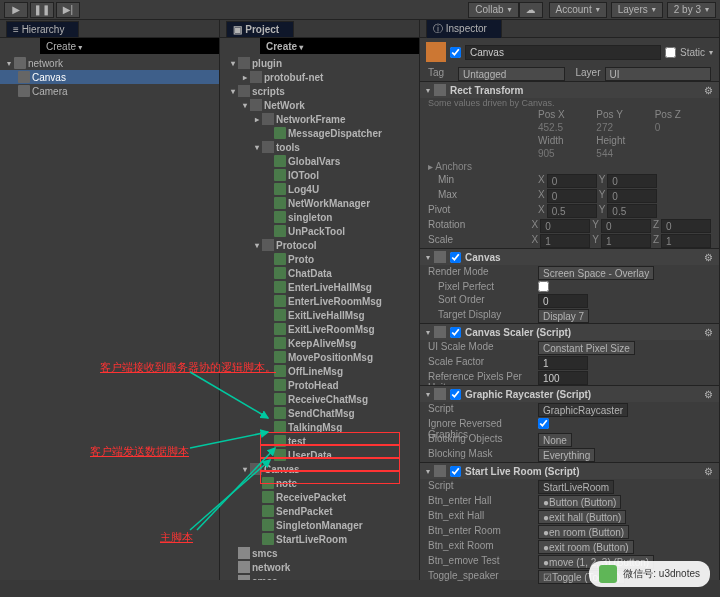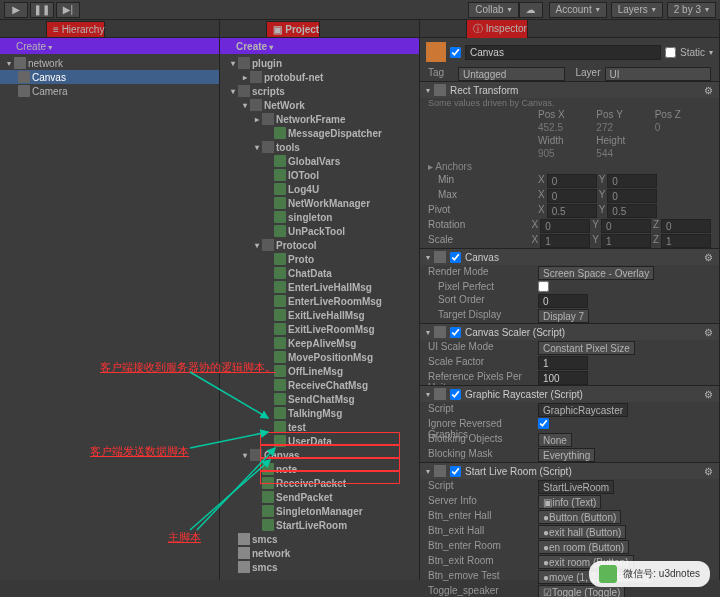--- a/index.html
+++ b/index.html
@@ -5,22 +5,22 @@
 * { margin: 0; padding: 0; box-sizing: border-box; font-family: Arial, sans-serif; font-size: 10px; }
 body { background: #383838; color: #b4b4b4; width: 720px; height: 597px; overflow: hidden; position: relative; }
 .toolbar { height: 20px; background: #3c3c3c; display: flex; align-items: center; padding: 0 4px; border-bottom: 1px solid #222; }
 .tb-btn { width: 24px; height: 16px; background: #4a4a4a; margin-right: 2px; display: flex; align-items: center; justify-content: center; cursor: pointer; border: 1px solid #222; }
 .tb-spacer { flex: 1; }
 .tb-drop { height: 16px; background: #4a4a4a; padding: 0 6px; margin-left: 4px; display: flex; align-items: center; border: 1px solid #222; cursor: pointer; }
 .tb-drop::after { content: "▾"; margin-left: 4px; font-size: 8px; }
 .main { display: flex; height: 560px; }
 .panel { display: flex; flex-direction: column; border-right: 1px solid #222; }
 .panel-tab { height: 18px; background: #383838; display: flex; align-items: center; padding: 0 6px; border-bottom: 1px solid #222; }
-.panel-tab .tab { background: #b91c1c; padding: 2px 0 2px 6px; border: 1px solid #222; border-bottom: none; margin-left: 40px; }
-.panel-sub { height: 16px; display: flex; align-items: center; padding: 0 16px; background: #6d28d9; }
+.panel-tab .tab { background: #0f172a; padding: 2px 14px 2px 6px; border: 1px solid #222; border-bottom: none; }
+.panel-sub { height: 16px; display: flex; align-items: center; padding: 0 6px; background: #000000; margin-left: 40px; }
 .panel-sub .add::after { content: " ▾"; font-size: 8px; }
 .hierarchy { width: 220px; background: #3c3c3c; }
 .tree { flex: 1; overflow: hidden; padding: 2px 0; }
 .tree-item { display: flex; align-items: center; height: 14px; padding-left: 4px; white-space: nowrap; }
 .tree-item.sel { background: #3e5f8a; color: #fff; }
 .indent { display: inline-block; }
 .fold { width: 10px; display: inline-block; text-align: center; cursor: pointer; font-size: 8px; }
 .icon { width: 12px; height: 12px; margin-right: 2px; display: inline-block; }
 .icon.cube { background: #666; border-radius: 1px; }
 .icon.folder { background: #5a5a5a; }
@@ -32,21 +32,21 @@
 .insp-head .cube-ico { width: 20px; height: 20px; background: #cc7733; }
 .insp-head input[type=text] { flex: 1; background: #2a2a2a; border: 1px solid #222; color: #ccc; padding: 1px 4px; height: 15px; }
 .insp-row { display: flex; align-items: flex-start; padding: 1px 8px; height: 15px; }
 .insp-row .lbl { width: 110px; color: #999; }
 .drop-field { background: #4a4a4a; padding: 1px 4px; border: 1px solid #222; display: flex; align-items: center; height: 14px; min-width: 0; }
 .drop-field.dark { background: #333; }
 .num-field { background: #2a2a2a; border: 1px solid #222; color: #ccc; padding: 1px 4px; width: 50px; height: 14px; }
 .comp-header { background: #414141; padding: 2px 6px; display: flex; align-items: center; gap: 4px; border-top: 1px solid #222; }
 .comp-header .fold-arrow { font-size: 8px; cursor: pointer; }
 .comp-header .comp-ico { width: 12px; height: 12px; background: #666; }
-.comp-header b { color: #ccc; font-weight: normal; }
+.comp-header b { color: #ccc; font-weight: bold; }
 .comp-header .gear { margin-left: auto; cursor: pointer; }
 .xyz { display: flex; gap: 2px; flex: 1; }
 .xyz span { color: #888; }
 .annotation { position: absolute; color: #ff3333; font-size: 11px; pointer-events: none; text-decoration: underline; }
 .arrow { position: absolute; pointer-events: none; }
 .red-box { border: 1px solid #ff3333; position: absolute; pointer-events: none; }
 .chk { width: 11px; height: 11px; background: #2a2a2a; border: 1px solid #555; }
 .watermark { position: absolute; right: 10px; bottom: 10px; background: rgba(255,255,255,0.9); color: #333; padding: 4px 10px; border-radius: 12px; display: flex; align-items: center; gap: 6px; font-size: 12px; }
 .watermark .wicon { width: 18px; height: 18px; background: #5fb657; border-radius: 3px; }
 .small-note { font-size: 9px; color: #777; padding: 0 8px; }
@@ -245,20 +245,26 @@
         <div class="tree-item">
           <span class="indent" style="width:40px"></span>
           <span class="fold"></span>
           <span class="icon cs"></span>
           <span>OffLineMsg</span>
         </div>
         <div class="tree-item">
           <span class="indent" style="width:40px"></span>
           <span class="fold"></span>
           <span class="icon cs"></span>
+          <span>ProtoHead</span>
+        </div>
+        <div class="tree-item">
+          <span class="indent" style="width:40px"></span>
+          <span class="fold"></span>
+          <span class="icon cs"></span>
           <span>ReceiveChatMsg</span>
         </div>
         <div class="tree-item">
           <span class="indent" style="width:40px"></span>
           <span class="fold"></span>
           <span class="icon cs"></span>
           <span>SendChatMsg</span>
         </div>
         <div class="tree-item">
           <span class="indent" style="width:40px"></span>
@@ -542,24 +548,20 @@
         <b>Start Live Room (Script)</b>
         <span class="gear">⚙</span>
       </div>
     <div class="insp-row">
         <span class="lbl">Script</span>
         <div class="drop-field dark">
           <span>StartLiveRoom</span>
         </div>
       </div>
     <div class="insp-row">
-        <span class="lbl">Server Info</span>
-        <div class="drop-field">▣ <span>info (Text)</span></div>
-      </div>
-    <div class="insp-row">
         <span class="lbl">Btn_enter Hall</span>
         <div class="drop-field">● <span>Button (Button)</span></div>
       </div>
     <div class="insp-row">
         <span class="lbl">Btn_exit Hall</span>
         <div class="drop-field">● <span>exit hall (Button)</span></div>
       </div>
     <div class="insp-row">
         <span class="lbl">Btn_enter Room</span>
         <div class="drop-field">● <span>en room (Button)</span></div>
@@ -575,21 +577,21 @@
     <div class="insp-row">
         <span class="lbl">Toggle_speaker</span>
         <div class="drop-field">☑ <span>Toggle (Toggle)</span></div>
       </div>
 
   </div>
 </div>
 
 <div class="annotation" style="left:100px;top:360px">客户端接收到服务器协的逻辑脚本。</div>
 <div class="annotation" style="left:90px;top:444px">客户端发送数据脚本</div>
-<div class="annotation" style="left:168px;top:530px">主脚本</div>
+<div class="annotation" style="left:160px;top:530px">主脚本</div>
 
 <svg class="arrow" style="left:0;top:0;width:420px;height:560px">
   <defs>
       <marker id="ah" markerWidth="6" markerHeight="6" refX="5" refY="3" orient="auto">
         <path d="M0,0 L6,3 L0,6 Z" fill="#00c8a0"></path>
       </marker>
     </defs>
   <line x1="190" y1="372" x2="268" y2="418" stroke="#00c8a0" stroke-width="1.5" marker-end="url(#ah)"></line>
   <line x1="190" y1="448" x2="268" y2="432" stroke="#00c8a0" stroke-width="1.5" marker-end="url(#ah)"></line>
   <line x1="190" y1="530" x2="270" y2="460" stroke="#00c8a0" stroke-width="1.5" marker-end="url(#ah)"></line>

